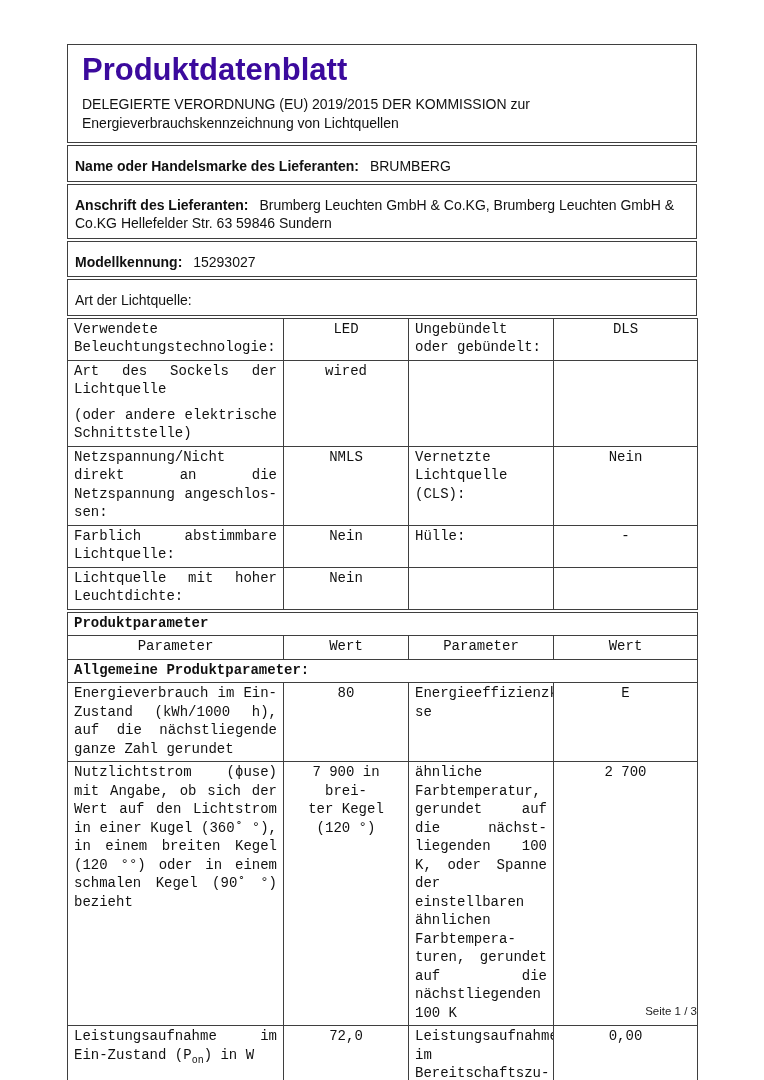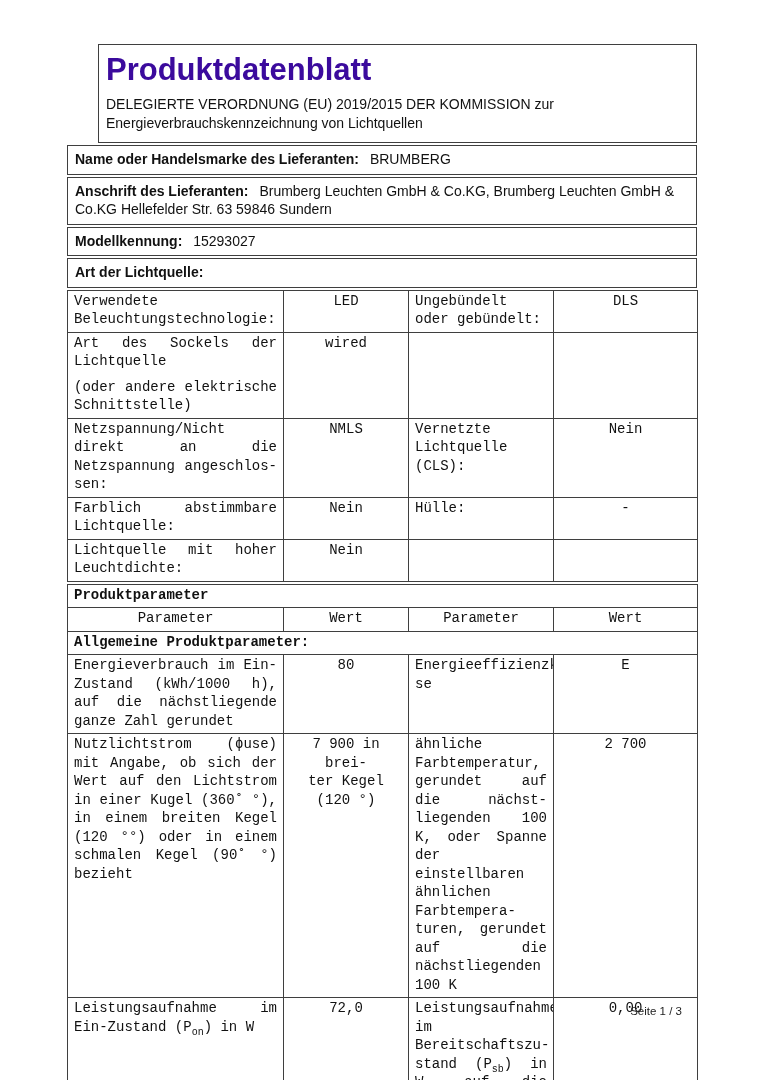--- a/index.html
+++ b/index.html
@@ -16,35 +16,35 @@
     position: absolute;
     left: 67px;
     top: 44px;
     width: 630px;
     box-sizing: border-box;
   }
   .box {
     box-sizing: border-box;
     border: 1.5px solid #3f3f3f;
     margin-bottom: 2px;
-    padding: 4px 7px 5px 7px;
+    padding: 11px 7px 5px 7px;
     font-size: 14px;
     line-height: 18.5px;
   }
-  .title-box { padding: 8px 7px 10px 7px; margin-left: 31px; }
+  .title-box { padding: 8px 7px 10px 14px; }
   .doc-title {
     margin: 0 0 8px 0;
     font-size: 31px;
     line-height: 34px;
     font-weight: 700;
     letter-spacing: 0;
   }
   .regulation { max-width: 616px; }
   .lbl { font-weight: 700; margin-right: 7px; }
-  .heading-row { font-weight: 700; }
+  .heading-row { font-weight: 400; }
   table.grid {
     border-collapse: collapse;
     table-layout: fixed;
     width: 630px;
     margin: 0 0 2px 0;
     font-size: 14px;
     line-height: 18.5px;
     font-family: Liberation Mono, monospace;
   }
   table.grid td {
@@ -55,21 +55,21 @@
   }
   td.param { text-align: justify; }
   td.val   { text-align: center; white-space: pre-line; }
   td.section-head { text-align: left; font-weight: 700; }
   td.colhdr { text-align: center; font-weight: 400; }
   .note { display: block; margin-top: 7px; }
   sub { font-size: 10px; line-height: 0; }
   .footer {
     position: absolute;
     top: 1004px;
-    right: 82px;
+    right: 67px;
     font-size: 11.5px;
     line-height: 14px;
     color: #222222;
   }
 </style>
 </head>
 <body>
 
 <div class="page">
   <div class="doc">

